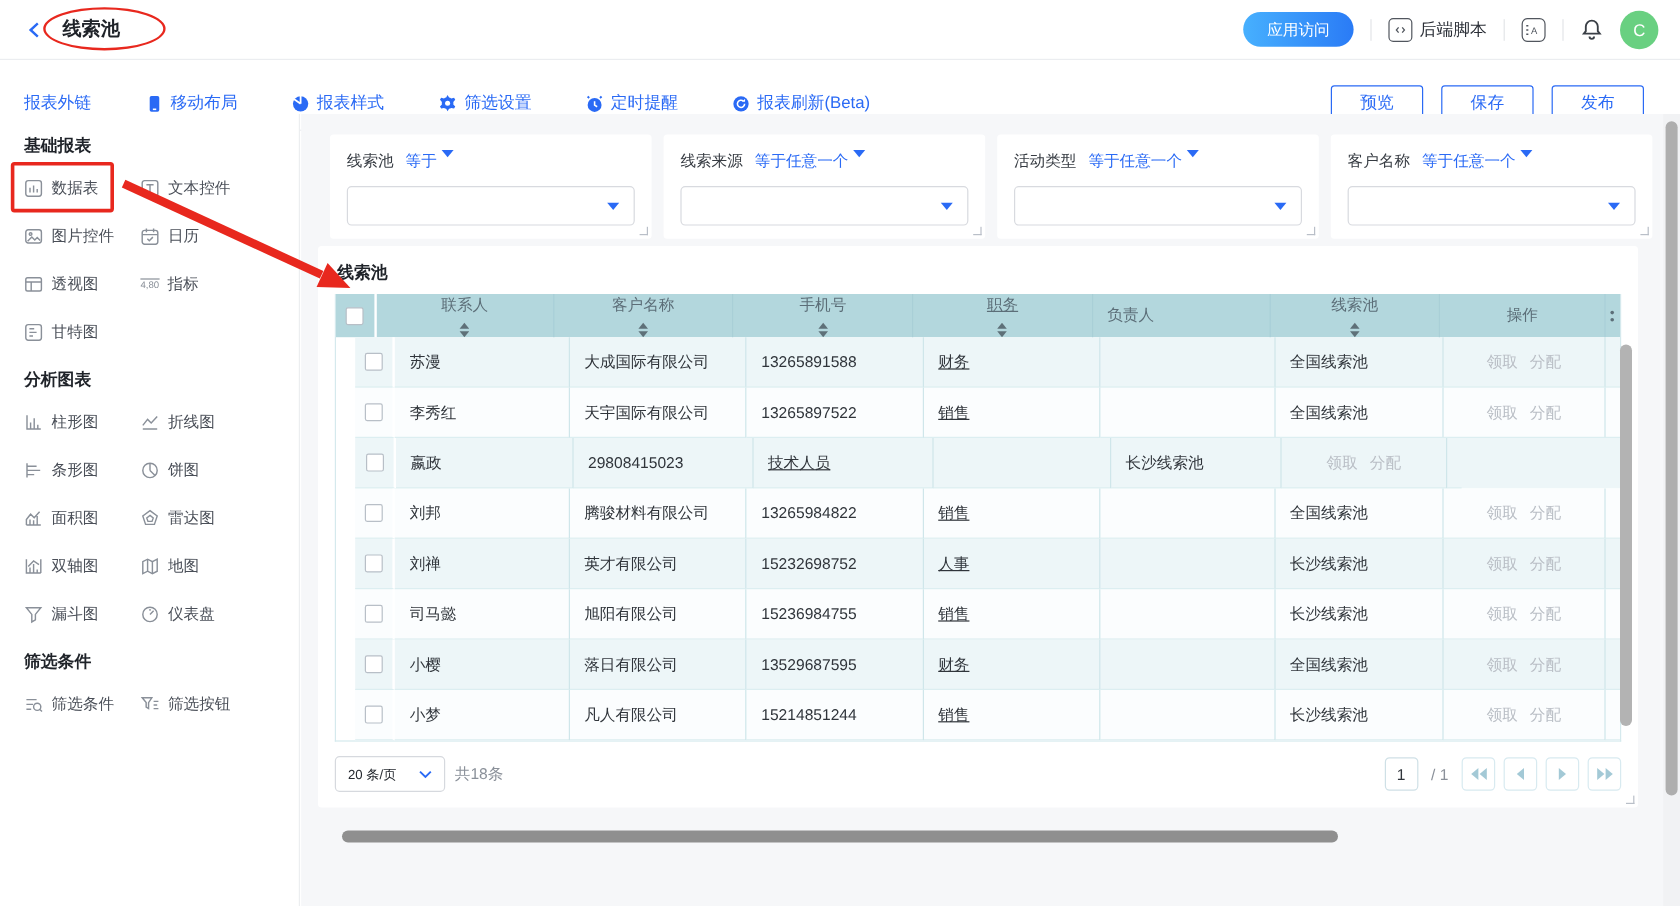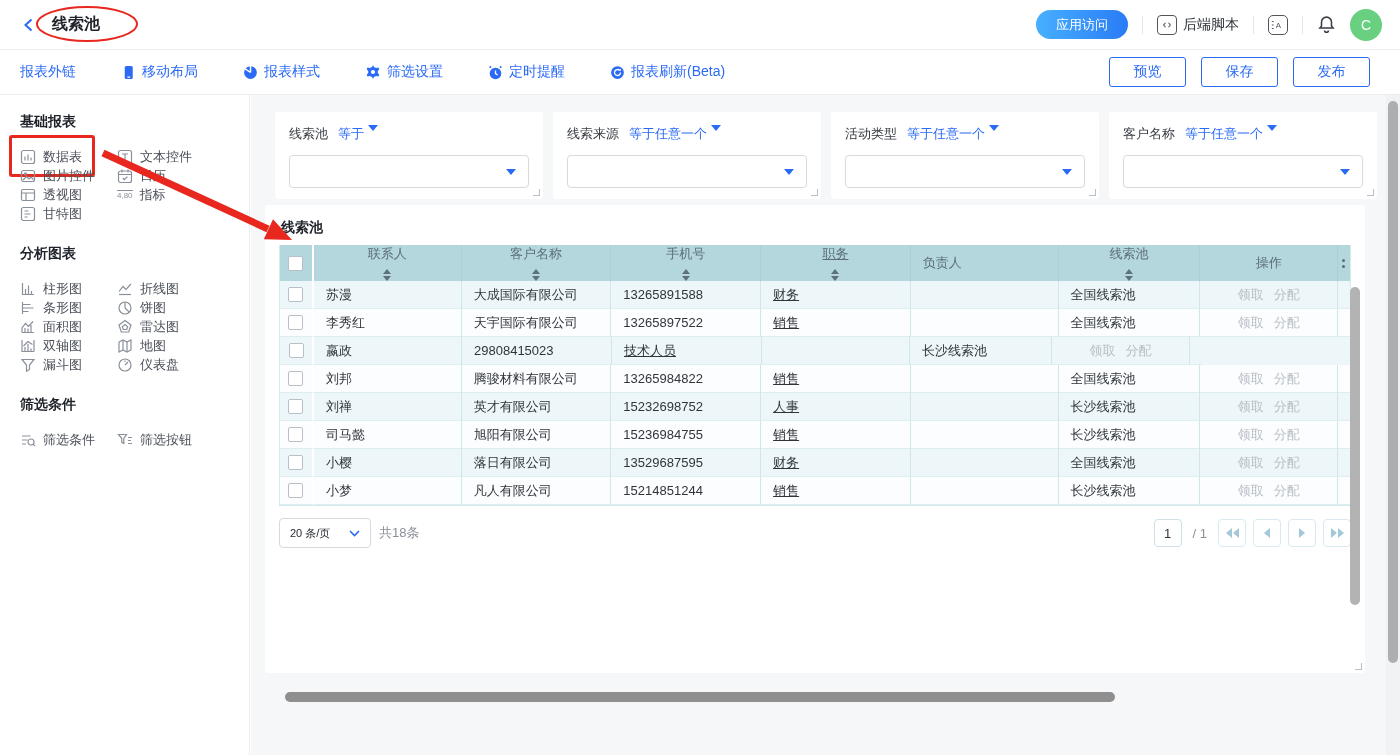--- a/index.html
+++ b/index.html
@@ -18,33 +18,33 @@
   .pill-btn { height:29px; padding:0 20px; border-radius:15px; border:none; color:#fff; font-size:13px;
               background:linear-gradient(90deg,#47b0fe,#2a7bf6); display:flex; align-items:center; cursor:pointer; }
   .tdiv { width:1px; height:18px; background:#e3e5e8; }
   .tb-item { display:flex; align-items:center; gap:6px; font-size:14px; color:#2a2e36; cursor:pointer; }
   .sq-icon { width:20px; height:20px; border:1.3px solid #51565e; border-radius:4px; display:flex;
              align-items:center; justify-content:center; color:#51565e; }
   .avatar { width:32px; height:32px; border-radius:50%; background:#69d081; color:#fff; font-size:14px;
             display:flex; align-items:center; justify-content:center; cursor:pointer; }
 
   
-  .toolbar { position:absolute; left:0; top:50px; width:1400px; height:45px; background:#fff;
+  .toolbar { position:absolute; left:0; top:64px; width:1400px; height:45px; background:#fff;
              border-bottom:1px solid #ebedf0; display:flex; align-items:center; padding:0 20px; }
   .tool-items { display:flex; align-items:center; gap:45px; }
   .tool-item { display:flex; align-items:center; gap:6px; color:#2a6af5; font-size:14px; cursor:pointer; }
   .tool-actions { margin-left:auto; display:flex; gap:15px; margin-right:10px; }
   .ghost-btn { width:77px; height:30px; background:#fff; border:1px solid #2a6af5; border-radius:3px;
                color:#2a6af5; font-size:14px; cursor:pointer; }
 
   
   .sidebar { position:absolute; left:0; top:95px; width:250px; bottom:0; background:#fff;
              border-right:1px solid #eceef0; padding:18px 12px 0 20px; }
   .side-section-title { font-size:14px; font-weight:bold; color:#1f2329; margin-bottom:17px; }
-  .side-grid { display:grid; grid-template-columns:97px 1fr; row-gap:1px; margin-bottom:22px; }
+  .side-grid { display:grid; grid-template-columns:97px 1fr; row-gap:22px; margin-bottom:22px; }
   .side-item { position:relative; display:flex; align-items:center; gap:7px; font-size:13px; color:#4a4f58; cursor:pointer; }
   .side-item svg { flex:none; stroke:#8a9099; fill:none; stroke-width:1.2; }
   .metric-txt { font-size:8px; color:#8a9099; border-top:1px solid #8a9099; line-height:10px; letter-spacing:0; }
   .red-box { position:absolute; left:-11px; top:-13px; width:86px; height:42px; border:3px solid #e8281e;
              border-radius:3px; pointer-events:none; }
 
   
   .content { position:absolute; left:251px; top:95px; right:0; bottom:0; background:#f6f7f9; }
 
   .filters { position:absolute; left:24px; top:17px; width:1102px; display:flex; gap:10px; }
@@ -57,21 +57,21 @@
   .fselect { margin-top:12px; height:33px; border:1px solid #d8dadf; border-radius:4px; background:#fff;
              display:flex; align-items:center; justify-content:flex-end; padding:0 12px; cursor:pointer; }
   .grip { position:absolute; right:3px; bottom:3px; width:7px; height:7px;
           border-right:1.5px solid #b9bfc8; border-bottom:1.5px solid #b9bfc8; cursor:nwse-resize; }
 
   .bigcard { position:absolute; left:14px; top:110px; width:1100px; height:468px; background:#fff;
              border-radius:3px; padding:12px 14px; }
   .tbl-title { font-size:14px; font-weight:bold; color:#1f2329; margin:2px 0 8px 2px; }
 
   .tbl { width:1072px; border:1px solid #d5e9ed; border-top:none; }
-  .trow { display:flex; height:28px; align-items:stretch; }
+  .trow { display:flex; height:42px; align-items:stretch;margin-left:16px; }
   .trow:nth-child(odd) { background:#fbfdfe; }
   .trow:nth-child(even) { background:#edf6f8; }
   .thead { display:flex; height:36px; background:#b3d7dd; color:#5c6e78; font-size:13px; }
   .cell { display:flex; align-items:center; padding:0 12px; font-size:13px; color:#30353b;
           border-right:1px solid #cfe6ea; overflow:hidden; white-space:nowrap; }
   .thead .cell { color:#5c6e78; border-right:1px solid #a9cfd7; }
   .trow .cell { border-bottom:1px solid #dceef1; }
   .c0 { width:34px; justify-content:center; padding:0; border-right:2px solid #fff !important; }
   .c1 { width:148px; } .c2 { width:150px; } .c3 { width:150px; } .c4 { width:150px;text-decoration:underline; }
   .c5 { width:148px; } .c6 { width:142px; }

